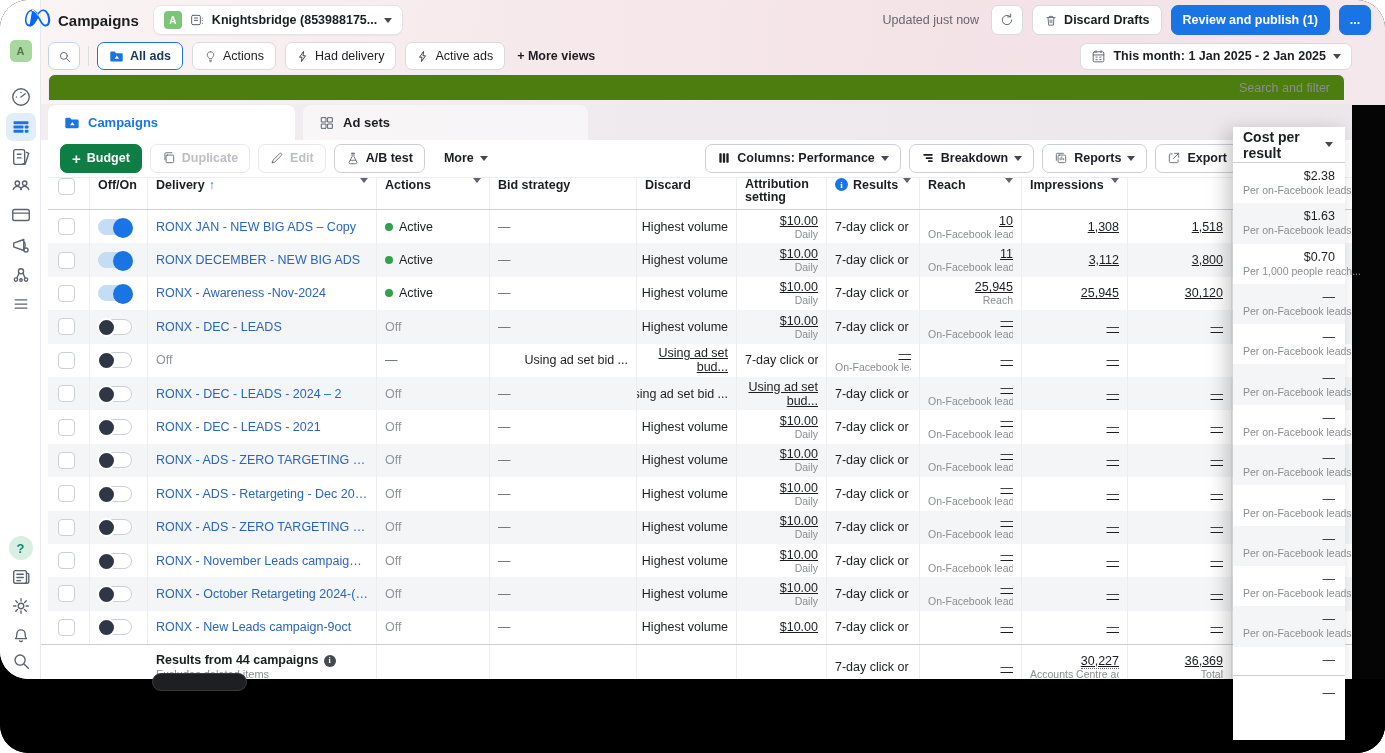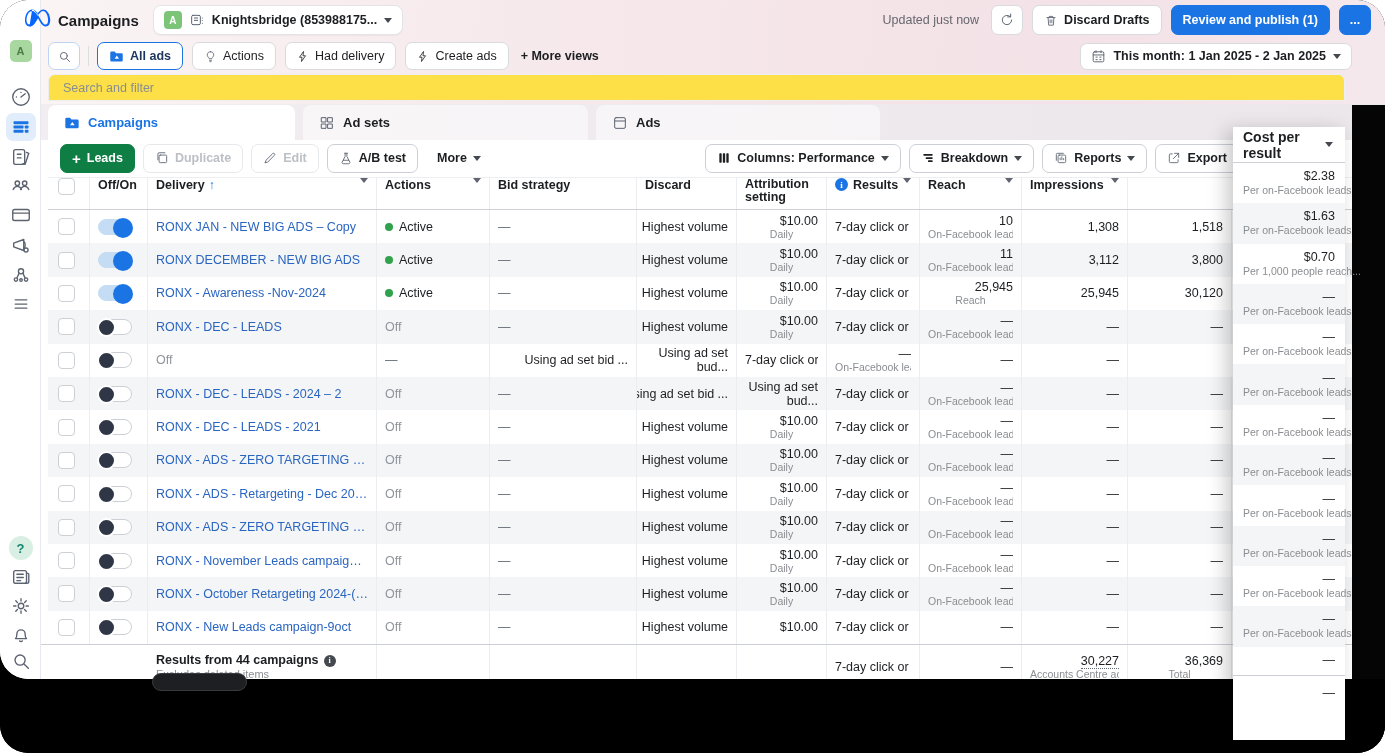--- a/index.html
+++ b/index.html
@@ -60,23 +60,23 @@
            color:#1c1e21; font-weight:bold; cursor:pointer; }
   .fpill.first { margin-left:7px; width:32px; padding:0; justify-content:center; border-color:#bcd5f5; }
   .fpill.sel { border-color:#1b74e4; color:#1c355c; }
   .more-views { font-size:12.5px; font-weight:bold; color:#1c1e21; margin-left:12px; cursor:pointer; }
   .date-pill { margin-left:auto; margin-right:33px; height:27px; background:#fff;
                border:1px solid #d8dade; border-radius:7px; display:flex; align-items:center;
                gap:7px; padding:0 10px; font-size:12.5px; font-weight:bold; color:#1c1e21; cursor:pointer; }
 
   
   .h-row3 { position:absolute; left:48px; top:74px; right:40px; height:27px; z-index:4; }
-  .searchbar { width:100%; height:100%; background:#fde047; border:1px solid #eceef2;
+  .searchbar { width:100%; height:100%; background:#4d7c0f; border:1px solid #eceef2;
                border-radius:7px 7px 0 0; font-size:12.5px; color:#1c1e21; padding:0 14px;
-               outline:none; font-family:"Liberation Sans",sans-serif; }
+               outline:none; font-family:"Liberation Sans",sans-serif;text-align:right; }
   .searchbar::placeholder { color:#8a8d91; }
 
   
   .tabs { position:absolute; left:48px; top:105px; height:35px; display:flex; gap:8px; z-index:4; }
   .tab { display:flex; align-items:center; gap:8px; padding:0 16px; font-size:13px;
          font-weight:bold; color:#1c1e21; background:rgba(255,255,255,.5);
          border-radius:8px 8px 0 0; cursor:pointer; }
   .tab.active { background:#fff; color:#1b74e4; }
   .tab-campaigns { width:247px; }
   .tab-adsets { width:285px; }
@@ -108,22 +108,22 @@
   .info-i { width:13px; height:13px; border-radius:50%; background:#1b74e4; color:#fff;
             font-size:9px; font-weight:bold; display:inline-flex; align-items:center;
             justify-content:center; margin-right:5px; font-family:"Liberation Serif",serif; }
 
   .tbody { position:absolute; left:0; top:70px; right:0; }
   .row { height:33.4px; align-items:center; background:#fff; }
   .row.alt { background:#f4f5f7; }
   .cell { height:100%; display:flex; align-items:center; padding:0 8px;
           border-right:1px solid #ebedf0; overflow:hidden; font-size:12.5px; color:#1c1e21; }
   .cell.two { flex-direction:column; align-items:flex-end; justify-content:center; }
-  .cell .v { font-size:12.5px; color:#1c1e21; line-height:14px; width:100%; text-align:right; }
-  .cell .sub { font-size:10.5px; color:#8a8d91; line-height:12px; width:100%; text-align:center;
+  .cell .v { font-size:12.5px; color:#1c1e21; line-height:14px; width:100%; text-align:right;text-decoration:underline; }
+  .cell .sub { font-size:10.5px; color:#8a8d91; line-height:12px; width:100%; text-align:right;
                white-space:nowrap; overflow:hidden; }
   .c-check { justify-content:flex-start; padding-left:10px; }
   .checkbox { width:17px; height:17px; border:1px solid #ccd0d5; border-radius:4px; background:#fff;
               display:inline-block; cursor:pointer; }
   .c-name a { color:#2a65c0; text-decoration:none; font-size:12.5px; white-space:nowrap;
               overflow:hidden; text-overflow:ellipsis; display:block; width:100%; cursor:pointer; }
   .dot { width:8px; height:8px; border-radius:50%; background:#31a24c; margin-right:6px; display:none; }
   .dot.show { display:inline-block; }
   .dstat { color:#90949c; }
   .dstat.dark { color:#1c1e21; }
@@ -373,21 +373,21 @@
       <button class="fpill" style="margin-right:9px;font-weight:normal">
         <svg class="icn" width="12" height="15" viewBox="0 0 24 24">
             <path d="M13 2L5 13.5h5L9 22l8-11.5h-5L13 2z" fill="none" stroke="#1c1e21" stroke-width="1.6" stroke-linejoin="round"></path>
           </svg>
         <span>Had delivery</span>
       </button>
       <button class="fpill" style="font-weight:normal">
         <svg class="icn" width="12" height="15" viewBox="0 0 24 24">
             <path d="M13 2L5 13.5h5L9 22l8-11.5h-5L13 2z" fill="none" stroke="#1c1e21" stroke-width="1.6" stroke-linejoin="round"></path>
           </svg>
-        <span>Create ads</span>
+        <span>Active ads</span>
       </button>
       <span class="more-views">+ More views</span>
       <div class="date-pill">
         <svg class="icn" width="15" height="15" viewBox="0 0 24 24">
             <g class="sicon" stroke="#1c1e21">
               <rect x="3.5" y="4.5" width="17" height="16" rx="2"></rect>
               <path d="M3.5 9.5h17 M8 13h2 M14 13h2 M8 17h2 M14 17h2 M8 2.8v3 M16 2.8v3"></path>
             </g>
           </svg>
         <span>This month: 1 Jan 2025 - 2 Jan 2025</span>
@@ -411,37 +411,28 @@
         <svg class="icn" width="16" height="16" viewBox="0 0 24 24">
             <g class="sicon" stroke="#1c1e21">
               <rect x="4" y="4" width="6.5" height="6.5"></rect>
               <rect x="13.5" y="4" width="6.5" height="6.5"></rect>
               <rect x="4" y="13.5" width="6.5" height="6.5"></rect>
               <rect x="13.5" y="13.5" width="6.5" height="6.5"></rect>
             </g>
           </svg>
         <span>Ad sets</span>
       </div>
-      <div class="tab tab-ads">
-        <svg class="icn" width="16" height="16" viewBox="0 0 24 24">
-            <g class="sicon" stroke="#1c1e21">
-              <rect x="4" y="4" width="16" height="16" rx="2"></rect>
-              <path d="M4 9h16"></path>
-            </g>
-          </svg>
-        <span>Ads</span>
-      </div>
     </div>
 
     <div class="content">
       <div class="toolbar">
         <div class="tb-left">
           <button class="btn green">
               <span style="font-size:15px;line-height:1">+</span>
-              <span>Leads</span>
+              <span>Budget</span>
             </button>
           <button class="btn disabled">
             <svg class="icn" width="14" height="14" viewBox="0 0 24 24">
                 <g class="sicon" stroke="#bcc0c4">
                   <rect x="7" y="7" width="13" height="13" rx="2"></rect>
                   <path d="M5 15V5a2 2 0 0 1 2-2h10"></path>
                 </g>
               </svg>
             <span>Duplicate</span>
           </button>

